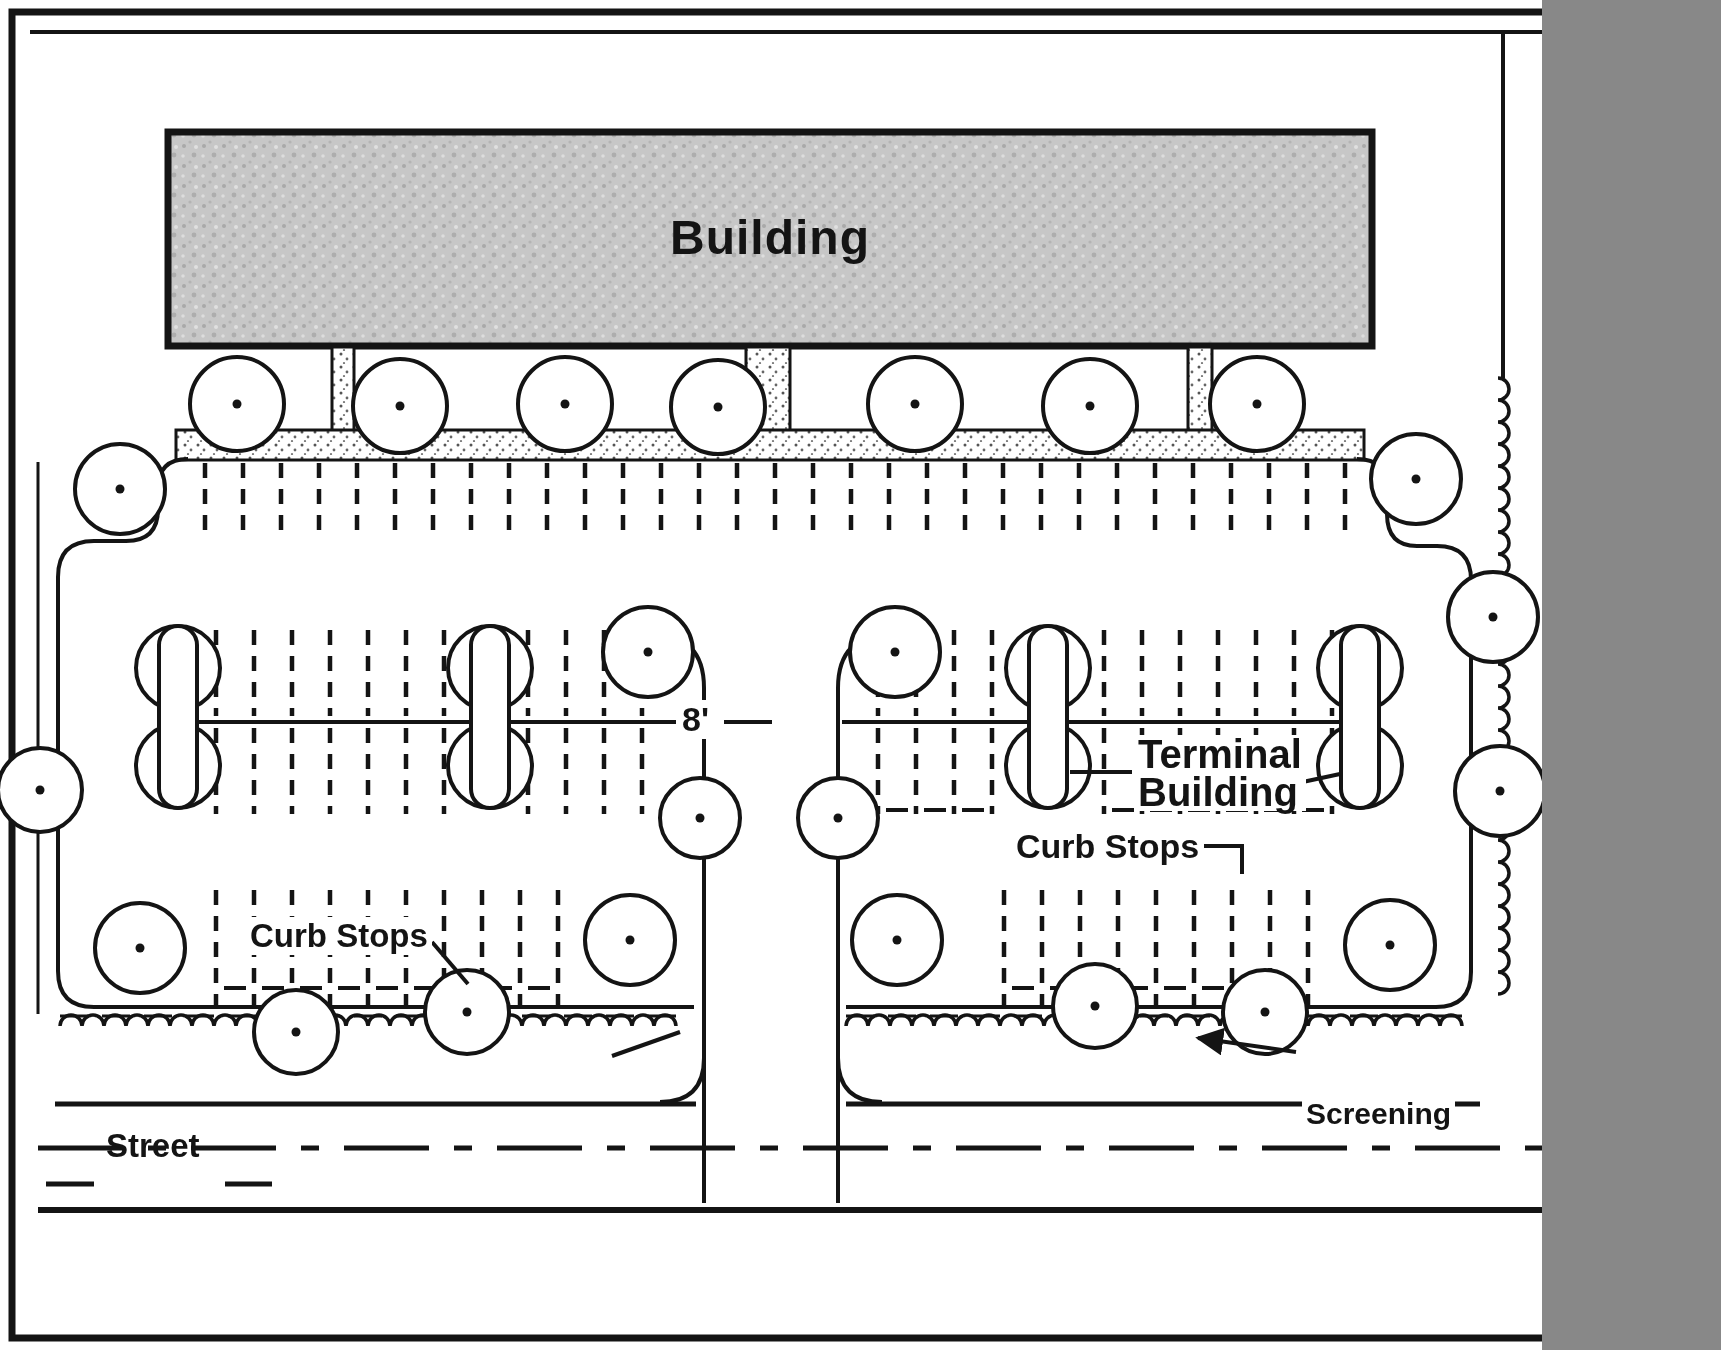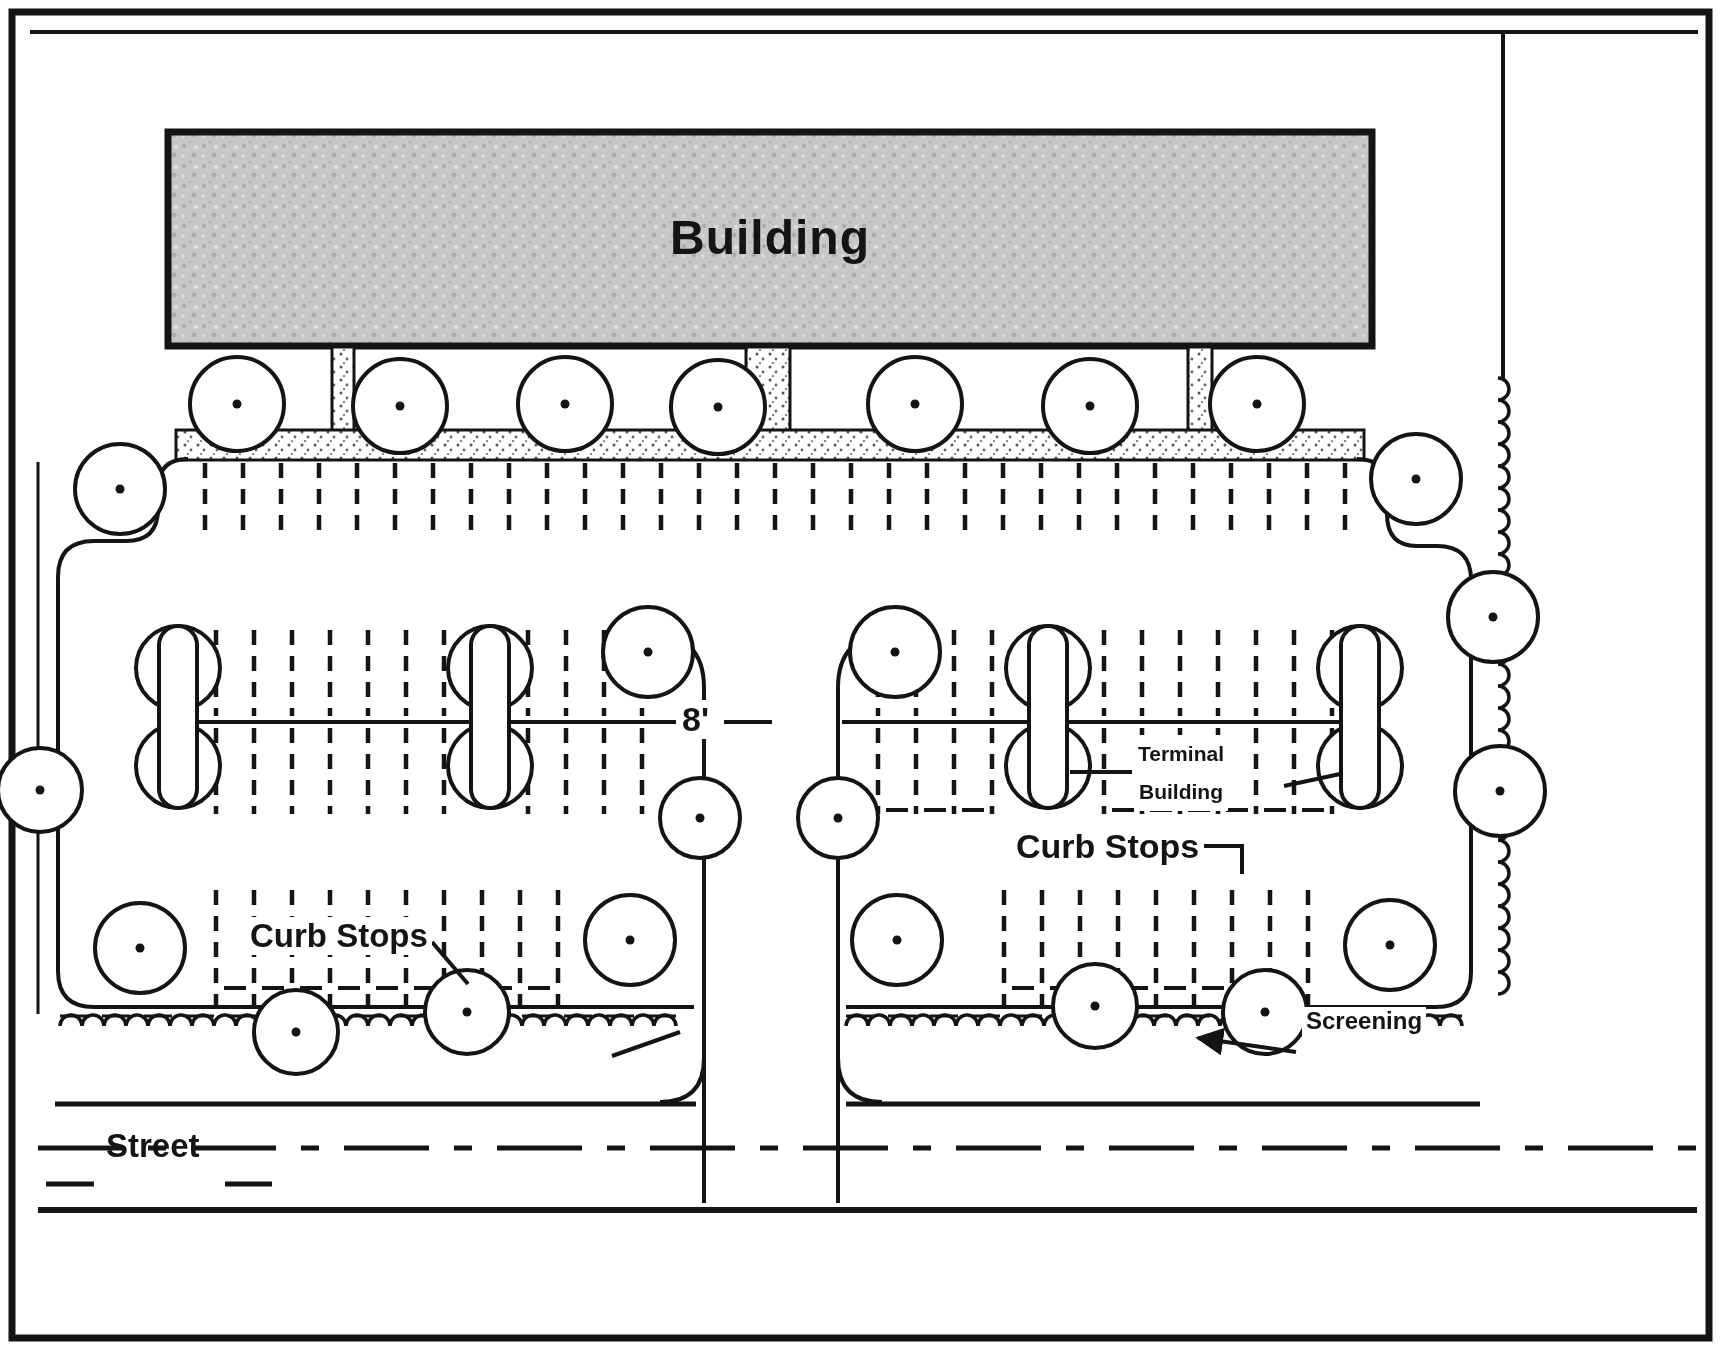--- a/index.html
+++ b/index.html
@@ -3,44 +3,44 @@
 <meta charset="utf-8">
 <style>
   :root{
     --ink:#141414;
     --paper:#ffffff;
     --building-fill:#c7c7c7;
   }
   html,body{margin:0;padding:0;background:#888;}
   .canvas{
     position:relative;
-    width:1721px;height:1350px;
+    width:1542px;height:1350px;
     background:var(--paper);
     font-family:"Liberation Sans", sans-serif;
     overflow:hidden;
   }
   svg{position:absolute;left:0;top:0;}
   .ink{stroke:var(--ink);}
   .inkfill{fill:var(--ink);stroke:none;}
   .nofill{fill:none;}
   .lbl{
     position:absolute;
     font-weight:700;
     color:var(--ink);
     white-space:nowrap;
     z-index:5;
   }
   .whitebg{background:var(--paper);padding:0 4px;}
   #building-label{left:168px;top:210px;width:1204px;text-align:center;font-size:48px;letter-spacing:1px;}
   #dim-8-label{left:678px;top:700px;font-size:34px;}
-  #terminal-islands-label{left:1134px;top:735px;font-size:21px;line-height:38px;text-align:center;}
+  #terminal-islands-label{left:1134px;top:735px;font-size:40px;line-height:38px;}
   #curb-stops-left-label{left:246px;top:917px;font-size:33px;}
   #curb-stops-right-label{left:1012px;top:827px;font-size:34px;}
   #buffer-label{left:136px;top:1047px;font-size:34px;}
-  #screening-label{left:1302px;top:1007px;font-size:24px;}
+  #screening-label{left:1302px;top:1097px;font-size:30px;}
   #street-label{left:106px;top:1127px;font-size:33px;}
 </style>
 </head>
 <body>
 
 <div class="canvas">
 
   <svg width="1721" height="1350" viewBox="0 0 1721 1350">
     <defs>
       <pattern id="stipple" width="13" height="13" patternUnits="userSpaceOnUse">

